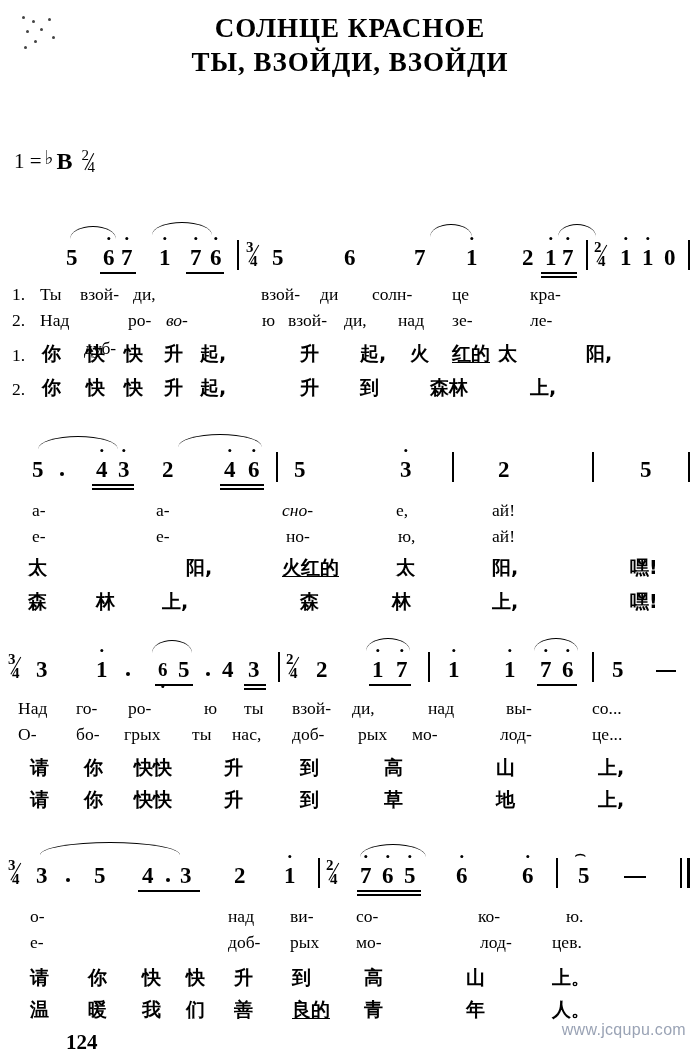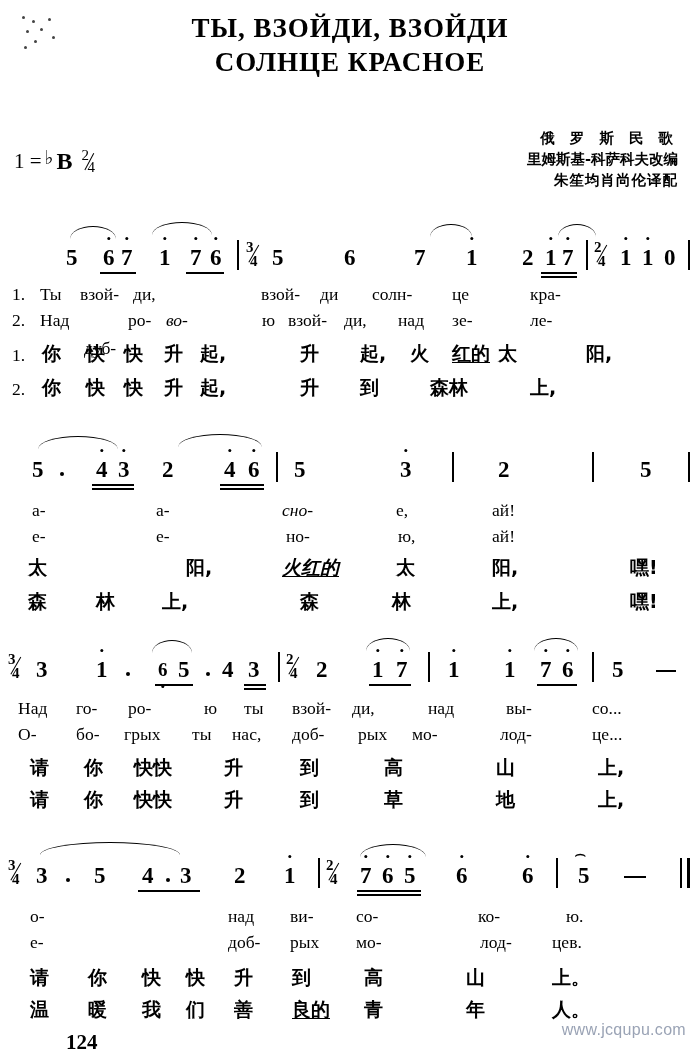--- a/index.html
+++ b/index.html
@@ -239,29 +239,24 @@
       <i style="left:10px;top:4px"></i>
     <i style="left:4px;top:14px"></i>
       <i style="left:18px;top:12px"></i>
     <i style="left:26px;top:2px"></i>
       <i style="left:12px;top:24px"></i>
     <i style="left:30px;top:20px"></i>
       <i style="left:2px;top:30px"></i>
   </div>
 
   <div class="title-block">
+    <div class="title-line">СОЛНЦЕ КРАСНОЕ</div>
     <div class="title-line">ТЫ, ВЗОЙДИ, ВЗОЙДИ</div>
-    <div class="title-line">СОЛНЦЕ КРАСНОЕ</div>
   </div>
 
-  <div class="credits">
-    <div class="c1">俄 罗 斯 民 歌</div>
-    <div class="c2">里姆斯基-科萨科夫改编</div>
-    <div class="c3">朱笙均肖尚伦译配</div>
-  </div>
 
   <div class="keysig">
     <span>1 =</span>
     <span class="flat">♭</span>
     <span class="bigB">B</span>
     <span class="frac">
       <span class="num">2</span>
       <span class="bar"></span>
       <span class="den">4</span>
     </span>
@@ -417,21 +412,21 @@
       <span class="syl ru" style="left:32px;">е-</span>
       <span class="syl ru" style="left:156px;">е-</span>
       <span class="syl ru" style="left:286px;">но-</span>
       <span class="syl ru" style="left:398px;">ю,</span>
       <span class="syl ru" style="left:492px;">ай!</span>
     </div>
 
     <div class="lyricline" style="top:118px;">
       <span class="syl cn" style="left:28px;">太</span>
       <span class="syl cn" style="left:186px;">阳,</span>
-      <span class="syl cn underline-cn" style="left:282px;font-style:italic;">火红的</span>
+      <span class="syl cn underline-cn" style="left:282px;">火红的</span>
       <span class="syl cn" style="left:396px;">太</span>
       <span class="syl cn" style="left:492px;">阳,</span>
       <span class="syl cn" style="left:630px;">嘿!</span>
     </div>
 
     <div class="lyricline" style="top:152px;">
       <span class="syl cn" style="left:28px;">森</span>
       <span class="syl cn" style="left:96px;">林</span>
       <span class="syl cn" style="left:162px;">上,</span>
       <span class="syl cn" style="left:300px;">森</span>

